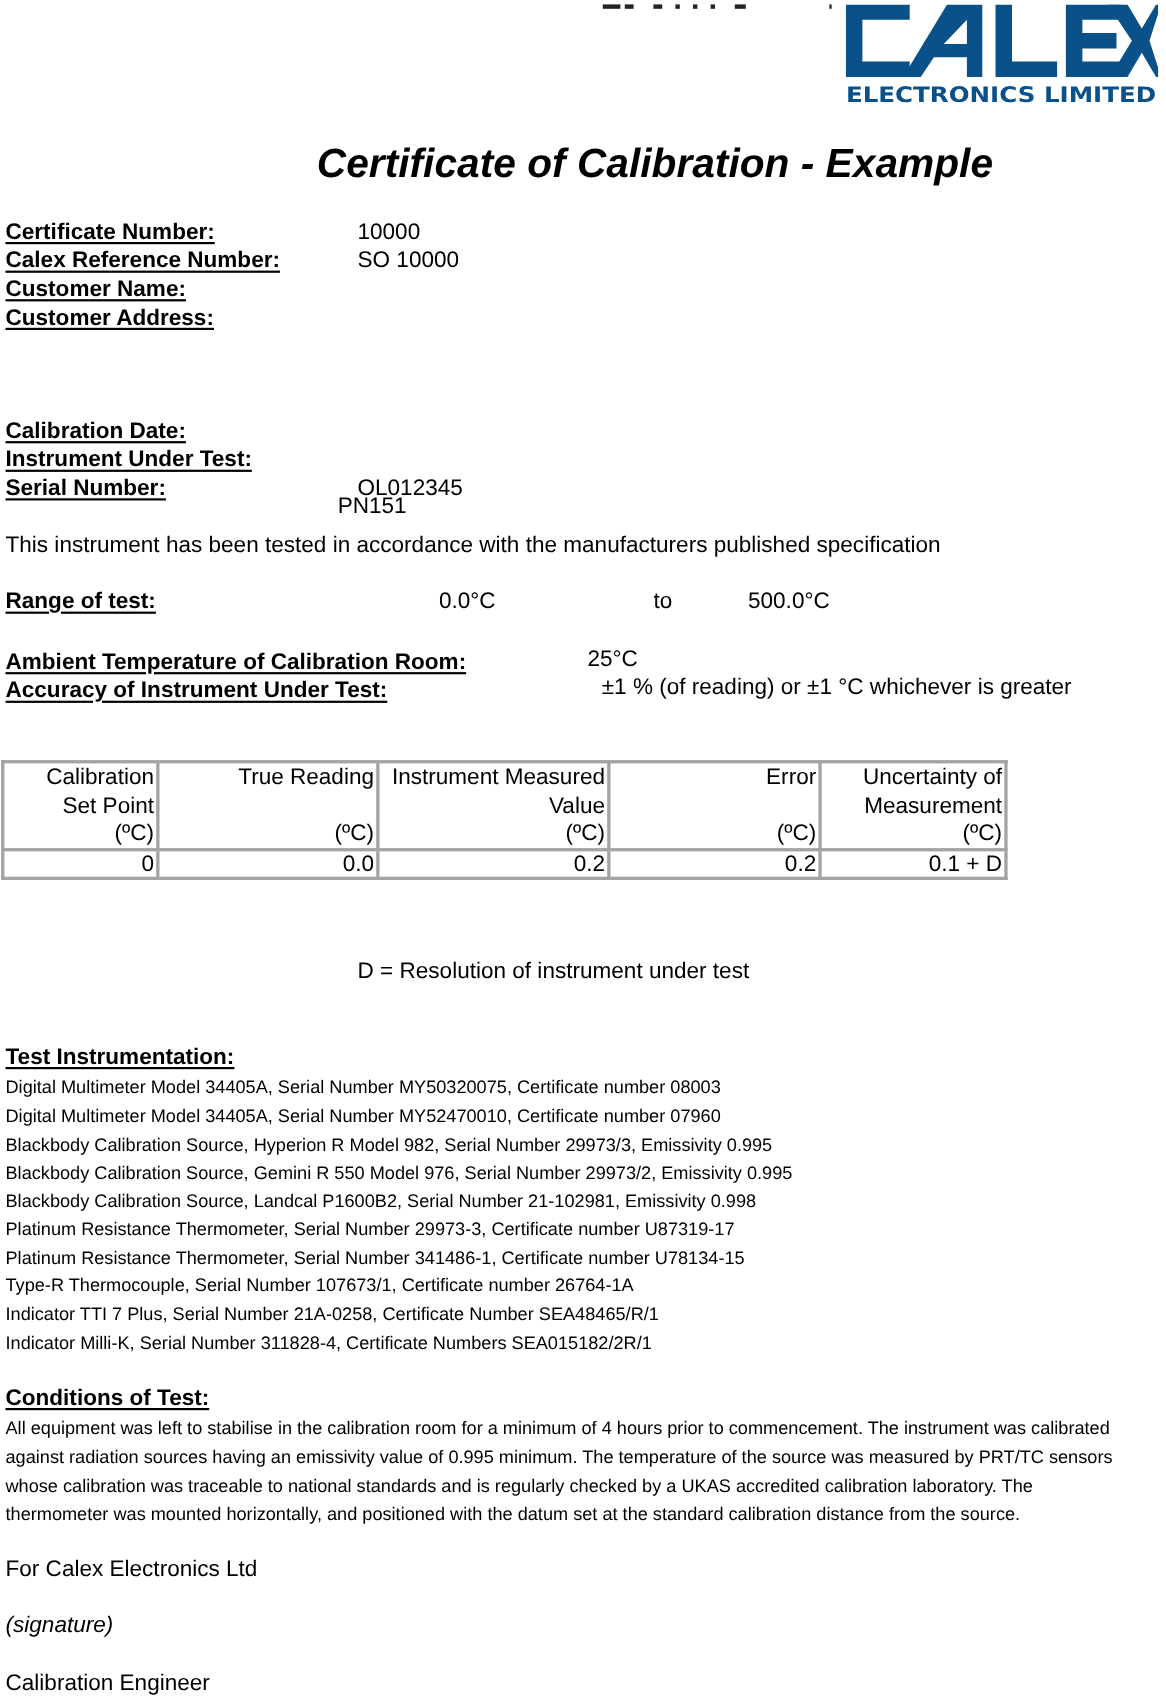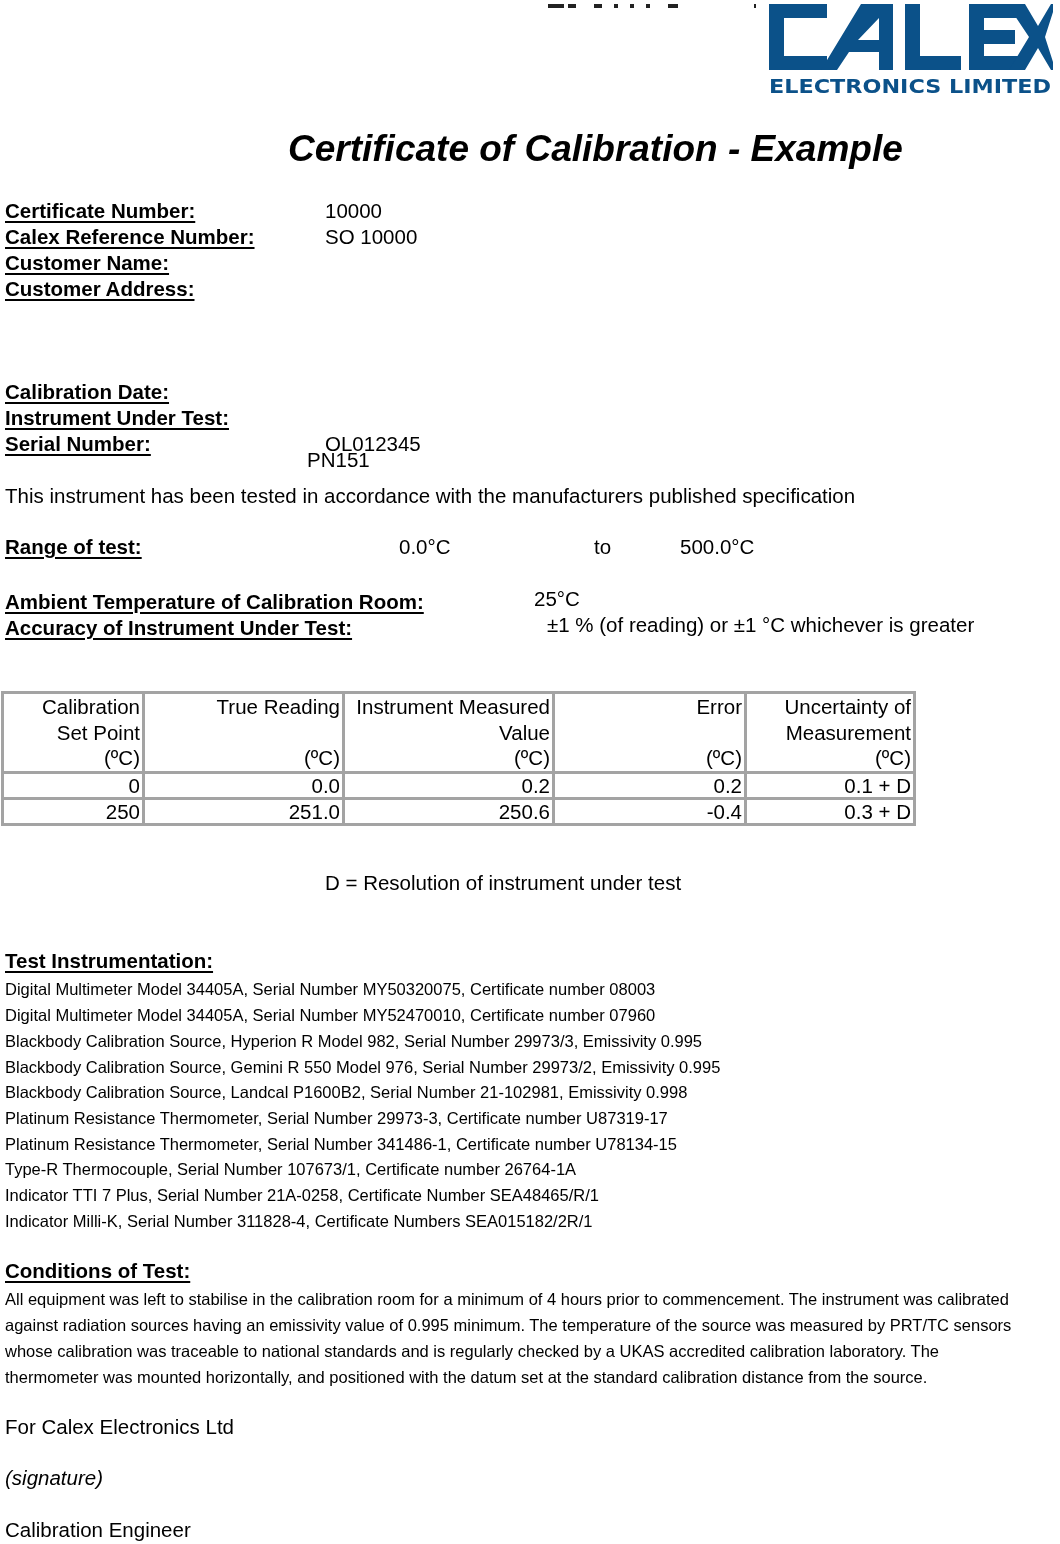--- a/index.html
+++ b/index.html
@@ -109,27 +109,20 @@
     </tr>
   </thead>
   <tbody>
     <tr>
       <td>0</td>
       <td>0.0</td>
       <td>0.2</td>
       <td>0.2</td>
       <td>0.1 + D</td>
     </tr>
-    <tr>
-      <td>250</td>
-      <td>251.0</td>
-      <td>250.6</td>
-      <td>-0.4</td>
-      <td>0.3 + D</td>
-    </tr>
   </tbody>
 </table>
 
 <div class="abs val" style="left:325px;top:871px;">D = Resolution of instrument under test</div>
 
 <div class="abs lbl" style="left:5px;top:949px;">Test Instrumentation:</div>
 <div class="abs small" style="left:5px;top:980px;">Digital Multimeter Model 34405A, Serial Number MY50320075, Certificate number 08003</div>
 <div class="abs small" style="left:5px;top:1006px;">Digital Multimeter Model 34405A, Serial Number MY52470010, Certificate number 07960</div>
 <div class="abs small" style="left:5px;top:1032px;">Blackbody Calibration Source, Hyperion R Model 982, Serial Number 29973/3, Emissivity 0.995</div>
 <div class="abs small" style="left:5px;top:1058px;">Blackbody Calibration Source, Gemini R 550 Model 976, Serial Number 29973/2, Emissivity 0.995</div>

